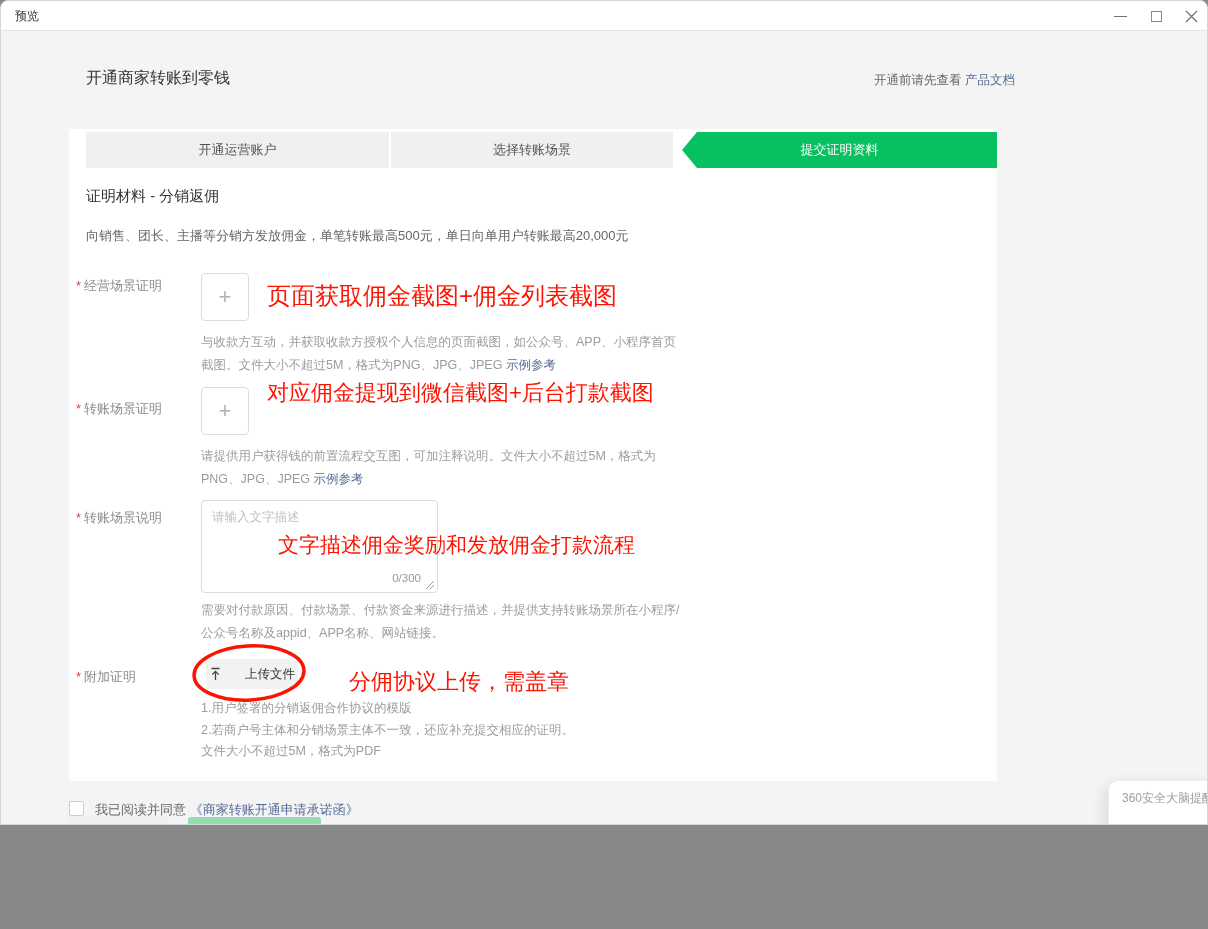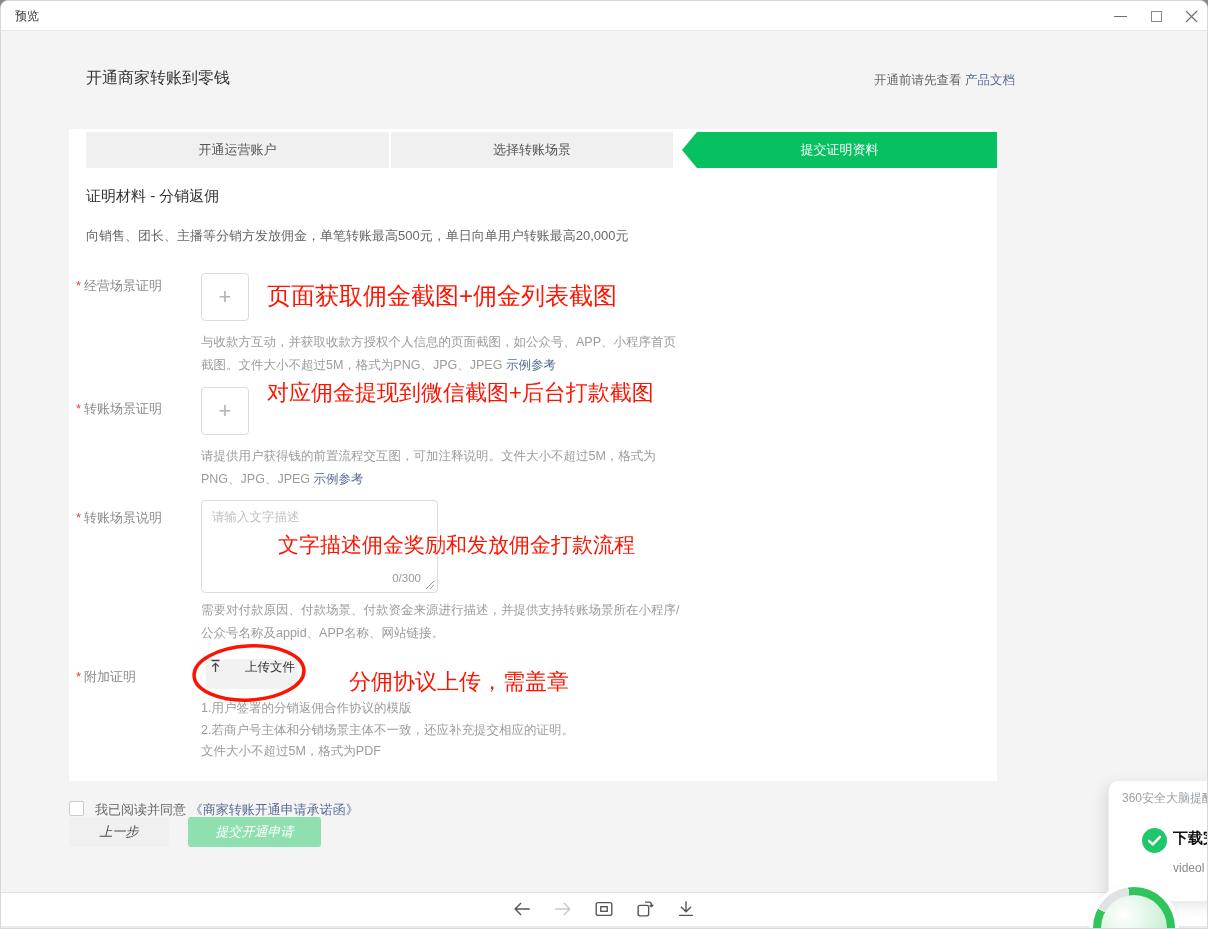--- a/index.html
+++ b/index.html
@@ -1,18 +1,18 @@
 <!DOCTYPE html>
 <html><head>
 <meta charset="utf-8">
 <style>
   * { margin:0; padding:0; box-sizing:border-box; }
   html,body { width:1208px; height:929px; overflow:hidden; background:#888; }
   body { font-family:"Liberation Sans","DejaVu Sans",sans-serif; }
-  #window { position:relative; width:1208px; height:929px; background:#f4f4f5; overflow:hidden;
+  #window { position:relative; width:1208px; height:825px; background:#f4f4f5; overflow:hidden;
             border-radius:8px 8px 0 0; border:1px solid #d7d7d7;padding-left:38px; }
 
   
   .titlebar { position:absolute; left:0; top:0; width:1208px; height:30px; background:#fff;
               border-bottom:1px solid #e7e7e7; }
   .titlebar-title { position:absolute; left:14px; top:0; line-height:30px; font-size:12px; color:#333; }
   .win-btn { position:absolute; top:0; width:30px; height:30px; display:flex; align-items:center; justify-content:center; cursor:pointer; }
   .wb-min { left:1104px; } .wb-max { left:1140px; } .wb-close { left:1175px; }
   .glyph-min { width:13px; height:0; border-top:1px solid #707070; }
   .glyph-max { width:11px; height:11px; border:1px solid #8a8a8a; }
@@ -46,21 +46,21 @@
   .help { position:absolute; font-size:12.5px; color:#9c9c9c; line-height:23px; white-space:nowrap; }
   .help .lnk { color:#576b95; cursor:pointer; }
 
   .ta-box { position:absolute; left:200px; top:499px; width:237px; height:93px; border:1px solid #dcdcdc;
             border-radius:4px; background:#fff; }
   .ta-ph { position:absolute; left:10px; top:8px; font-size:12.5px; color:#bfbfbf; }
   .ta-count { position:absolute; right:16px; bottom:8px; font-size:11.5px; color:#999; }
   .ta-grip { position:absolute; right:2px; bottom:2px; }
 
   .upload-btn { position:absolute; left:205px; top:658px; width:92px; height:30px; background:#f2f2f2;
-                border-radius:3px; display:flex; align-items:flex-start; justify-content:center; gap:23px;
+                border-radius:3px; display:flex; align-items:center; justify-content:center; gap:23px;
                 font-size:12.5px; color:#333; cursor:pointer; }
   .red-ellipse { position:absolute; left:189px; top:641px; pointer-events:none; }
 
   
   .agree-box { position:absolute; left:68px; top:800px; width:15px; height:15px; border:1px solid #ccc;
                border-radius:2px; background:#fff; cursor:pointer; }
   .agree-text { position:absolute; left:94px; top:800px; font-size:13px; color:#666; }
   .agree-text .lnk { color:#576b95; cursor:pointer; }
   .btn { position:absolute; top:816px; height:30px; border-radius:3px; font-size:13px;
          display:flex; align-items:center; justify-content:center; cursor:pointer;font-style:italic; }

